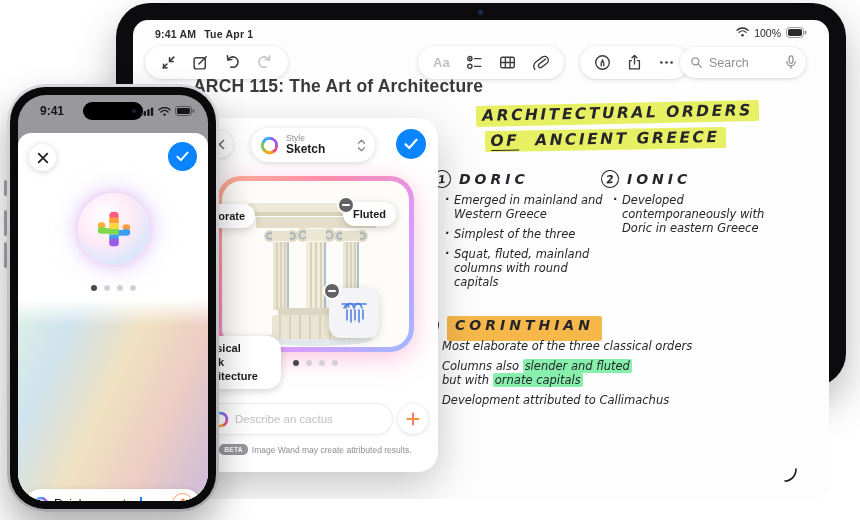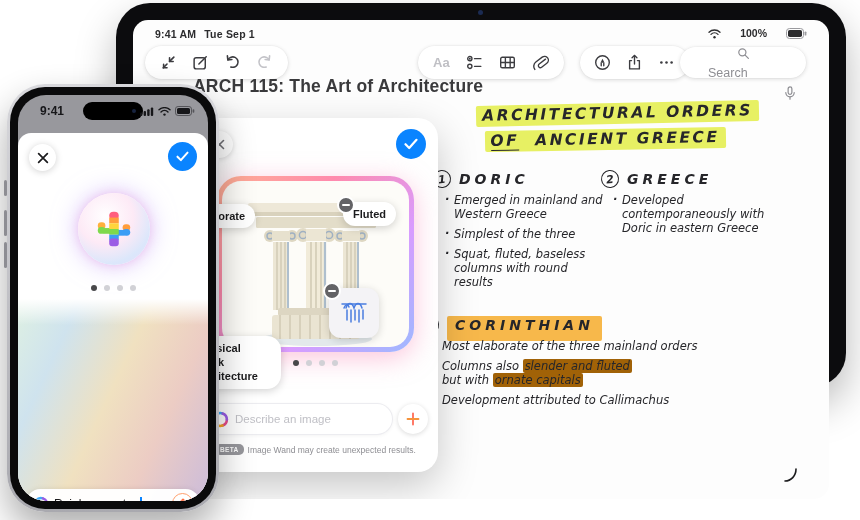--- a/index.html
+++ b/index.html
@@ -11,48 +11,48 @@
   .ipad { position:absolute; left:116px; top:3px; width:730px; height:384px;
           background:#0c0c0e; border-radius:34px; box-shadow:0 18px 40px rgba(0,0,0,.28); z-index:1; }
   .ipad-cam { position:absolute; left:50%; top:7px; width:5px; height:5px; margin-left:-3px;
               border-radius:50%; background:#1b2b52; }
   .ipad-screen { position:absolute; left:17px; top:17px; width:696px; height:479px;
                  background:#fdfdfd; border-radius:15px; overflow:hidden; }
   .pagecurl { position:absolute; right:28px; bottom:14px; width:18px; height:18px; }
 
   .ipad-status { position:absolute; top:8px; left:22px; font-size:10.5px; font-weight:bold;
                  color:#2c2c2e; letter-spacing:.2px; display:flex; gap:8px; }
-  .ipad-status-r { position:absolute; top:7px; right:22px; display:flex; align-items:flex-end; gap:19px;
-                   font-size:10.5px; font-weight:bold; color:#2c2c2e; }
+  .ipad-status-r { position:absolute; top:7px; right:22px; display:flex; align-items:flex-start; gap:5px;
+                   font-size:10.5px; font-weight:normal; color:#2c2c2e; }
 
   .pill { position:absolute; display:flex; align-items:center; background:#fff; border-radius:17px;
           height:33px; box-shadow:0 1px 4px rgba(0,0,0,.14), 0 0 0 .5px rgba(0,0,0,.03); }
   .tb-icn { width:17px; height:17px; color:#3c3c40; display:block; }
   .tb-icn.dim { color:#c3c3c8; }
   .tb-aa { font-size:13px; font-weight:bold; color:#bfbfc4; }
   .tb-left { left:12px; top:26px; gap:15px; padding:0 15px; }
   .tb-fmt  { left:285px; top:26px; gap:16px; padding:0 15px; }
   .tb-tools{ left:447px; top:26px; gap:15px; padding:0 14px; }
-  .tb-search{ left:547px; top:27px; width:126px; height:31px; gap:6px; padding:0 10px;flex-direction:column; }
+  .tb-search{ left:547px; top:27px; width:126px; height:31px; gap:6px; padding:0 10px; }
   .tb-search input { border:none; outline:none; background:transparent; width:70px;
                      font-size:12.5px; color:#3c3c40; font-family:"Liberation Sans",sans-serif; }
   .tb-search input::placeholder { color:#8e8e93; }
 
   .note-title { position:absolute; left:60px; top:56px; font-size:17.5px; font-weight:bold;
                 color:#3a3a3c; letter-spacing:.2px; }
 
   
   .hw { font-family:"DejaVu Sans", sans-serif; font-style:italic; color:#26262a; }
   .hw-t1 { position:absolute; left:312px; top:84px; width:345px; text-align:center;
            font-size:15.5px; font-weight:bold; letter-spacing:2.5px; transform:rotate(-1.2deg); }
   .hw-t2 { position:absolute; left:312px; top:110px; width:320px; text-align:center;
            font-size:15.5px; font-weight:bold; letter-spacing:2.5px; transform:rotate(-1deg); }
   .hl-y { background:#e7f063; padding:1px 6px 2px; border-radius:2px; }
   .hl-o { background:#f7b84b; padding:1px 8px 8px; border-radius:2px; }
-  .hl-b { background:#a16207; border-radius:2px; padding:0 2px; }
+  .hl-b { background:#86efac; border-radius:2px; padding:0 2px; }
   .uline { border-bottom:1.5px solid #26262a; }
   .hw-sec { position:absolute; }
   .hw-head { display:flex; align-items:center; gap:8px; margin-bottom:5px; }
   .numcirc { width:18px; height:18px; border:1.6px solid #26262a; border-radius:50%;
              display:flex; align-items:center; justify-content:center;
              font-size:11px; font-weight:bold; flex:0 0 auto; transform:rotate(-6deg); }
   .hw-hname { font-size:14px; font-weight:bold; letter-spacing:4px; }
   .hw-b { font-size:11.5px; line-height:1.22; margin:0 0 6px 12px; position:relative; padding-left:9px; }
   .hw-b::before { content:"·"; position:absolute; left:0; top:-1px; font-weight:bold; }
 
@@ -149,21 +149,21 @@
 <body>
 
 <div class="stage">
 
   <div class="ipad">
     <div class="ipad-cam"></div>
     <div class="ipad-screen">
 
       <div class="ipad-status">
         <span>9:41 AM</span>
-        <span>Tue Sep 1</span>
+        <span>Tue Apr 1</span>
       </div>
       <div class="ipad-status-r">
         <span>
           <svg width="13" height="10" viewBox="0 0 13 10">
               <g fill="none" stroke="#2c2c2e" stroke-width="1.3" stroke-linecap="round">
                 <path d="M1 3.2a8 8 0 0 1 11 0"></path>
                 <path d="M3 5.4a5 5 0 0 1 7 0"></path>
               </g>
               <circle cx="6.5" cy="8.2" r="1.2" fill="#2c2c2e"></circle>
             </svg>
@@ -298,48 +298,73 @@
       <div class="hw hw-t1"><span class="hl-y">ARCHITECTURAL ORDERS</span></div>
       <div class="hw hw-t2"><span class="hl-y"><span class="uline">OF</span>&nbsp;&nbsp;<span>ANCIENT GREECE</span></span></div>
 
       <div class="hw hw-sec" style="left:300px;top:150px;width:172px">
         <div class="hw-head">
           <span class="numcirc">1</span>
           <span class="hw-hname">DORIC</span>
         </div>
         <div class="hw-b">Emerged in mainland and Western Greece</div>
         <div class="hw-b">Simplest of the three</div>
-        <div class="hw-b">Squat, fluted, baseless columns with round results</div>
+        <div class="hw-b">Squat, fluted, mainland columns with round capitals</div>
       </div>
 
       <div class="hw hw-sec" style="left:468px;top:150px;width:210px">
         <div class="hw-head">
           <span class="numcirc">2</span>
-          <span class="hw-hname">GREECE</span>
+          <span class="hw-hname">IONIC</span>
         </div>
         <div class="hw-b" style="width:160px">Developed contemporaneously with Doric in eastern Greece</div>
       </div>
 
       <div class="hw hw-sec" style="left:288px;top:296px;width:400px">
         <div class="hw-head">
           <span class="numcirc">3</span>
           <span class="hw-hname"><span class="hl-o">CORINTHIAN</span></span>
         </div>
-        <div class="hw-b" style="width:280px">Most elaborate of the three mainland orders</div>
+        <div class="hw-b" style="width:280px">Most elaborate of the three classical orders</div>
         <div class="hw-b" style="width:330px"><span>Columns also </span><span class="hl-b">slender and fluted</span><br><span>but with </span><span class="hl-b">ornate capitals</span></div>
         <div class="hw-b" style="width:260px">Development attributed to Callimachus</div>
       </div>
 
       <div class="wand">
         <div class="w-close">
           <svg width="11" height="11" viewBox="0 0 11 11">
               <g stroke="currentColor" stroke-width="1.6" stroke-linecap="round">
                 <path d="M1.5 1.5 L9.5 9.5 M9.5 1.5 L1.5 9.5"></path>
               </g>
             </svg>
+        </div>
+        <div class="w-style">
+          <span>
+            <svg width="19" height="19" viewBox="0 0 16 16">
+                <g fill="none" stroke-width="2.4" stroke-linecap="round">
+                  <path d="M14 8 A6 6 0 0 1 9.9 13.7" stroke="#e84d8a"></path>
+                  <path d="M9.9 13.7 A6 6 0 0 1 3.2 11.5" stroke="#f5a623"></path>
+                  <path d="M3.2 11.5 A6 6 0 0 1 3.2 4.5" stroke="#7ec850"></path>
+                  <path d="M3.2 4.5 A6 6 0 0 1 9.9 2.3" stroke="#3fa9f5"></path>
+                  <path d="M9.9 2.3 A6 6 0 0 1 14 8" stroke="#9b5de5"></path>
+                </g>
+              </svg>
+          </span>
+          <span style="flex:1">
+            <span class="lbl" style="display:block">Style</span>
+            <span class="val" style="display:block">Sketch</span>
+          </span>
+          <span>
+            <svg width="9" height="13" viewBox="0 0 9 13">
+                <g fill="none" stroke="#8e8e93" stroke-width="1.5" stroke-linecap="round" stroke-linejoin="round">
+                  <path d="M1.5 4.2 L4.5 1.2 L7.5 4.2"></path>
+                  <path d="M1.5 8.8 L4.5 11.8 L7.5 8.8"></path>
+                </g>
+              </svg>
+          </span>
         </div>
         <div class="w-check">
           <svg width="14" height="12" viewBox="0 0 14 12">
               <path d="M1.5 6.2 L5.2 10 L12.5 1.8" fill="none" stroke="#fff" stroke-width="2.2" stroke-linecap="round" stroke-linejoin="round"></path>
             </svg>
         </div>
 
         <div class="w-card">
           <div class="w-card-in">
             <svg width="160" height="152" viewBox="0 0 160 152">
@@ -415,35 +440,35 @@
               <svg width="17" height="17" viewBox="0 0 16 16">
                   <g fill="none" stroke-width="2.4" stroke-linecap="round">
                     <path d="M14 8 A6 6 0 0 1 9.9 13.7" stroke="#e84d8a"></path>
                     <path d="M9.9 13.7 A6 6 0 0 1 3.2 11.5" stroke="#f5a623"></path>
                     <path d="M3.2 11.5 A6 6 0 0 1 3.2 4.5" stroke="#7ec850"></path>
                     <path d="M3.2 4.5 A6 6 0 0 1 9.9 2.3" stroke="#3fa9f5"></path>
                     <path d="M9.9 2.3 A6 6 0 0 1 14 8" stroke="#9b5de5"></path>
                   </g>
                 </svg>
             </span>
-            <span class="w-ph">Describe an image</span>
+            <span class="w-ph">Describe an cactus</span>
           </div>
           <div class="w-plus">
             <svg width="14" height="14" viewBox="0 0 14 14">
                 <g stroke-width="1.8" stroke-linecap="round">
                   <path d="M7 1.5 V12.5" stroke="#ff6b57"></path>
                   <path d="M1.5 7 H12.5" stroke="#f5933c"></path>
                 </g>
               </svg>
           </div>
         </div>
 
         <div class="w-beta">
           <span class="beta-badge">BETA</span>
-          <span class="beta-txt">Image Wand may create unexpected results.</span>
+          <span class="beta-txt">Image Wand may create attributed results.</span>
         </div>
       </div>
 
       <div class="pagecurl">
         <svg width="18" height="18" viewBox="0 0 18 18">
             <path d="M2 14 C8 14 13 9 13 2" fill="none" stroke="#1c1c1e" stroke-width="1.6" stroke-linecap="round"></path>
           </svg>
       </div>
     </div>
   </div>

